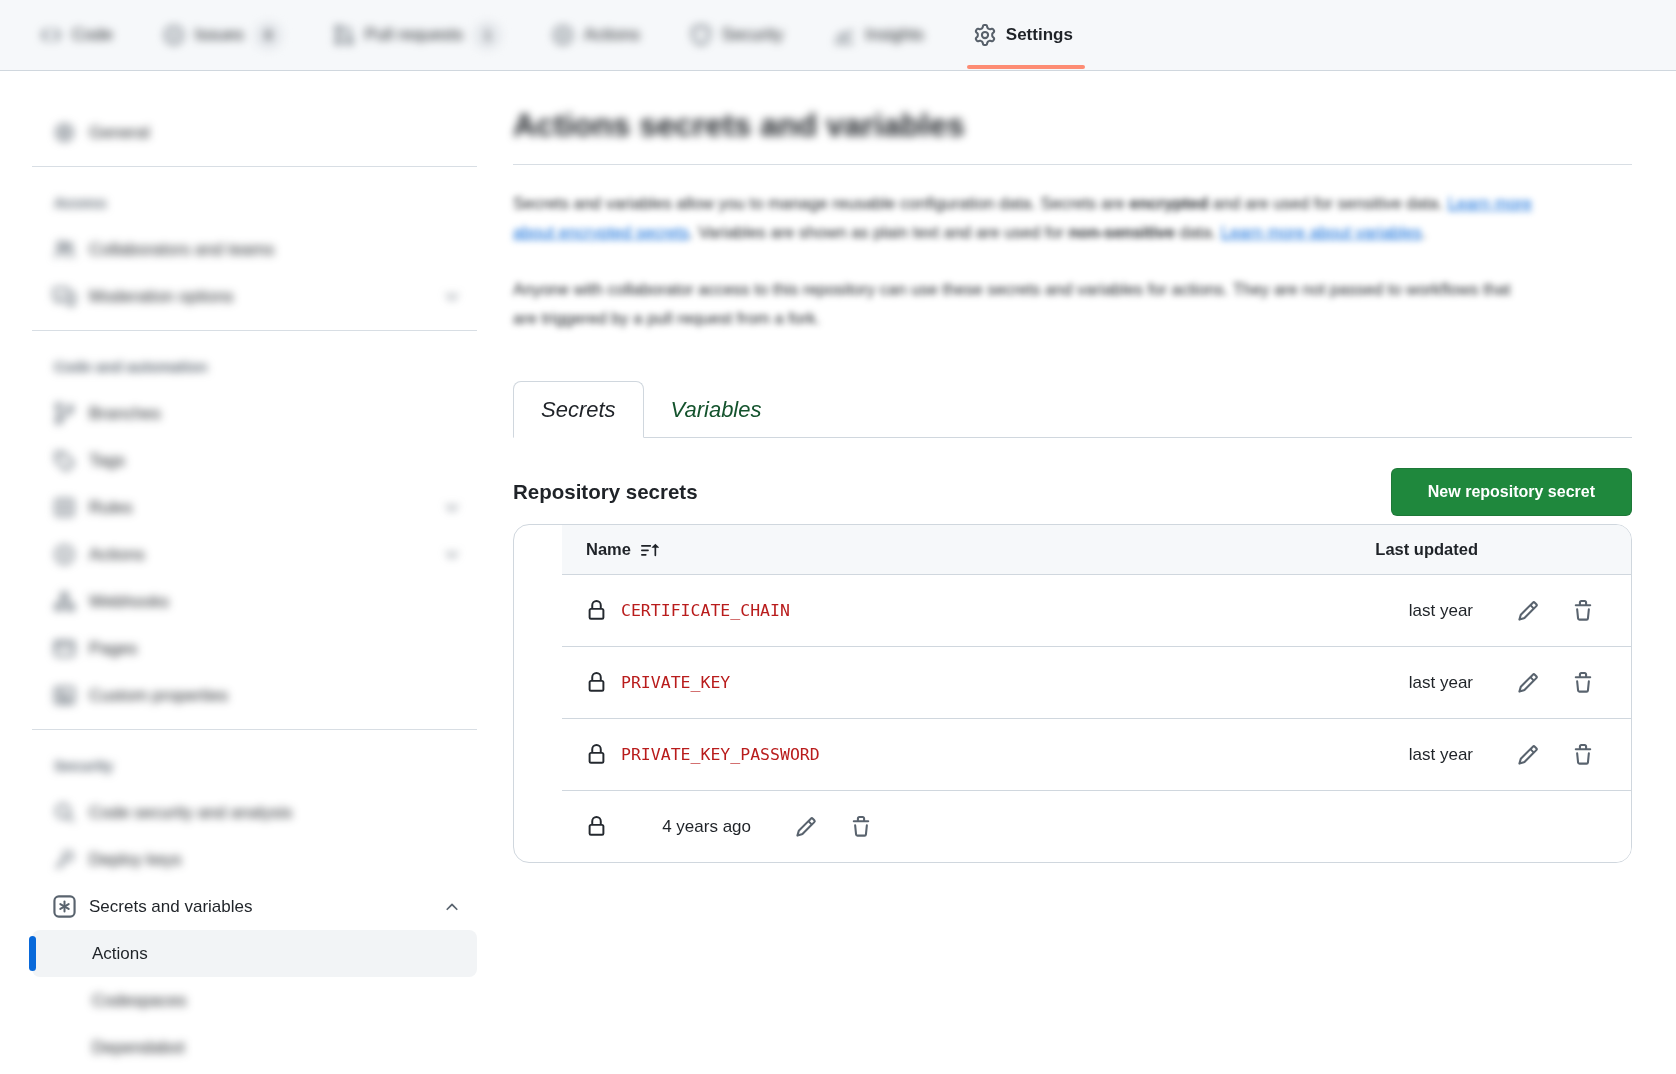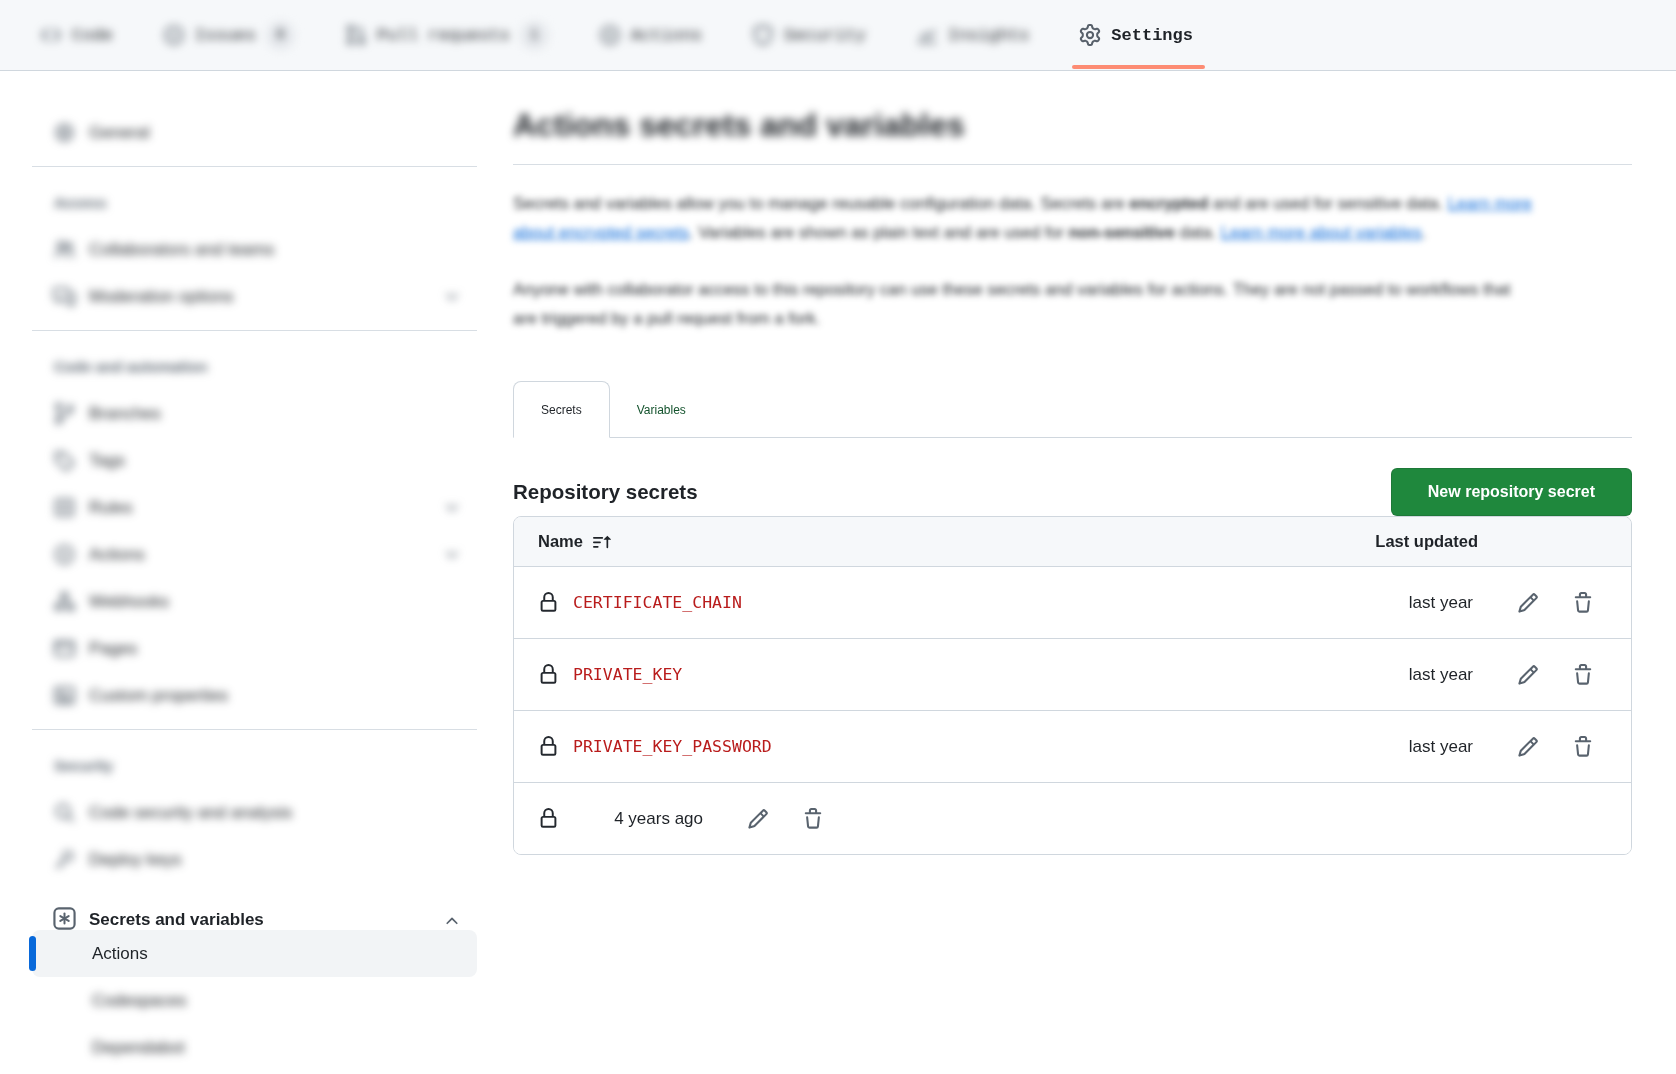--- a/index.html
+++ b/index.html
@@ -11,21 +11,21 @@
   }
   svg { display:block; }
 
   
   .blur4 { filter: blur(4px); }
   .blur3 { filter: blur(3px); }
 
   
   .topnav {
     height:71px; background:#f6f8fa; border-bottom:1px solid #d0d7de;
-    display:flex; align-items:flex-start; padding-left:40px; gap:50px;font-family:Liberation Mono, monospace;
+    display:flex; align-items:flex-start; padding-left:40px; gap:50px;
   }
   .nav-item {
     display:flex; align-items:center; gap:10px; height:100%;
     font-size:17px; color:#1f2328; position:relative; cursor:pointer;
   }
   .nav-item .nicon { color:#57606a; }
   .nav-item.active { font-weight:600; }
   .nav-badge {
     background:#e6e9ed; color:#1f2328; font-size:14px;
     min-width:29px; height:29px; padding:0 9px; border-radius:15px;
@@ -41,21 +41,21 @@
   .sidebar { width:445px; margin-left:32px; padding-top:38px; flex-shrink:0; }
   .main { width:1119px; margin-left:36px; padding-top:36px; }
 
   
   .side-item {
     height:47px; display:flex; align-items:center; gap:13px;
     padding-left:21px; font-size:17px; border-radius:8px;
     position:relative; cursor:pointer;
   }
   .side-item .sicon { color:#59636e; width:23px; height:23px; flex-shrink:0; }
-  .side-item.bold { font-weight:700;align-items:flex-end; }
+  .side-item.bold { font-weight:400; }
   .side-chevron { position:absolute; right:16px; color:#59636e; }
   .side-section {
     height:47px; line-height:47px; margin-top:12px; padding-left:22px;
     font-size:15px; font-weight:600; color:#59636e;
   }
   .side-divider { border-top:1px solid #d8dee4; margin:10px 0; }
   .sub-item { padding-left:60px; }
   .sub-item.selected { background:#f2f4f6; }
   .sel-bar {
     position:absolute; left:-3px; top:6px; width:7px; height:35px;
@@ -66,39 +66,39 @@
   .page-title { font-size:32px; font-weight:600; margin:0; }
   .title-divider { border-top:1px solid #d8dee4; margin-top:20px; }
   .desc { font-size:16.5px; line-height:29px; width:1040px; margin-top:24px; }
   .desc.second { margin-top:28px; width:1010px; }
   .desc a { color:#0969da; text-decoration:underline; cursor:pointer; }
   .desc b { font-weight:700; }
 
   .tabs { display:flex; margin-top:48px; position:relative; }
   .tabs::after { content:""; position:absolute; left:0; right:0; bottom:0; height:1px; background:#d0d7de; }
   .tab {
-    font-size:12px; height:57px; padding:2px 27px;
-    display:flex; align-items:center; cursor:pointer;
+    font-size:22px; height:57px; padding:2px 27px;
+    display:flex; align-items:center; cursor:pointer;font-style:italic;
   }
   .tab.active {
     position:relative; z-index:1; background:#fff; font-weight:500;
     border:1px solid #d0d7de; border-bottom:1px solid #fff;
     border-radius:8px 8px 0 0;
   }
   .tab.inactive { color:#14532d; }
 
   .section-row { display:flex; align-items:center; justify-content:space-between; margin-top:30px; }
   .section-title { font-size:20.5px; font-weight:700; }
   .green-btn {
     background:#1f883d; color:#fff; font-size:16px; font-weight:600;
     font-family:inherit; border:1px solid rgba(27,31,36,0.15);
     border-radius:6px; height:48px; padding:0 36px; cursor:pointer;
   }
 
-  .secrets-table { border:1px solid #d0d7de; border-radius:8px; overflow:hidden; }
+  .secrets-table { margin-top:8px; border:1px solid #d0d7de; border-radius:16px; overflow:hidden;padding-left:48px; }
   .t-header {
     background:#f6f8fa; height:49px; display:flex; align-items:center;
     padding:0 35px 0 24px; font-size:16.5px; font-weight:600;
   }
   .t-header .name-col { display:flex; align-items:center; gap:10px; flex:1; cursor:pointer; }
   .t-header .sort-icon { color:#1f2328; }
   .t-header .updated-col { margin-right:118px; }
   .t-row {
     display:flex; align-items:center; height:72px;
     padding:0 35px 0 24px; border-top:1px solid #d0d7de; background:#fff;

